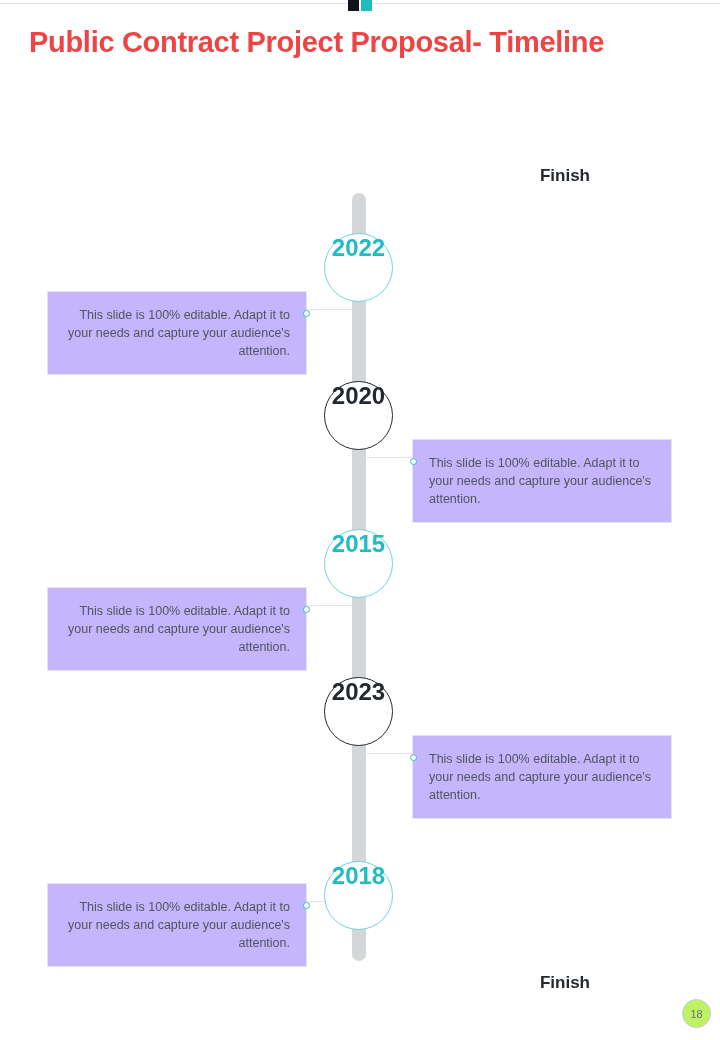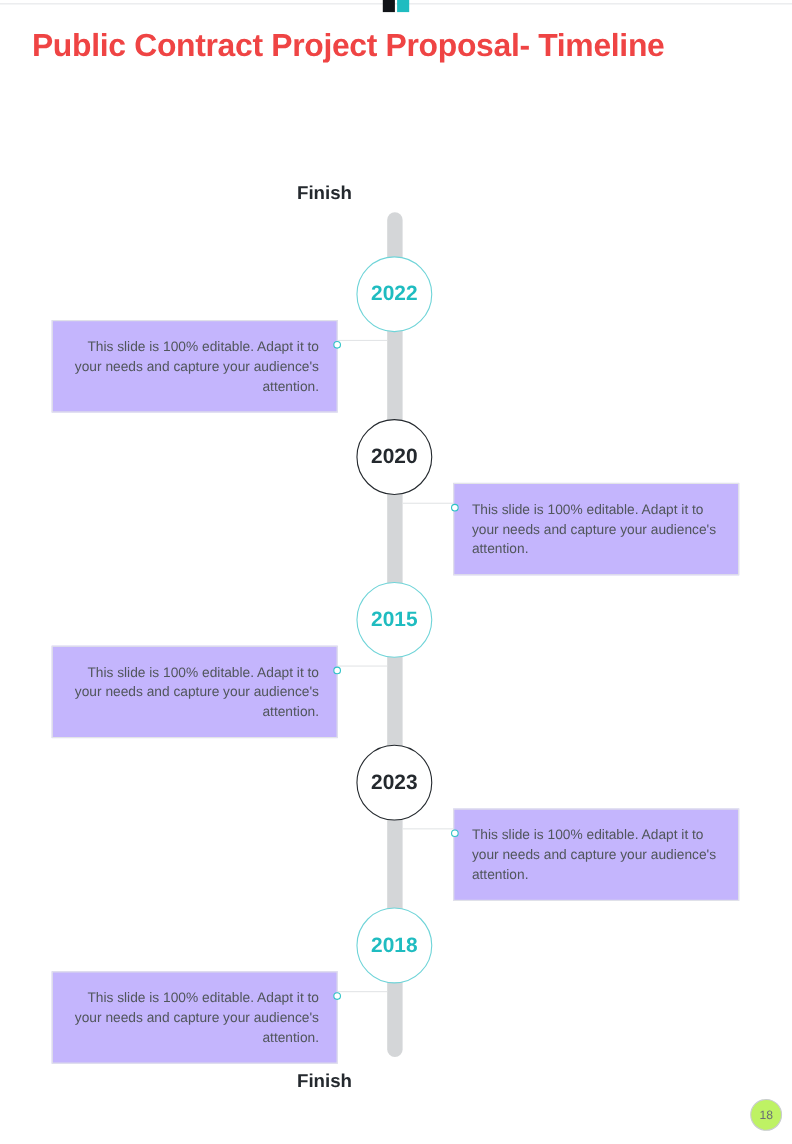--- a/index.html
+++ b/index.html
@@ -62,40 +62,40 @@
     width: 14px;
     height: 768px;
     background: #d4d6d8;
     border-radius: 7px;
   }
 
   .cap-label {
     position: absolute;
     left: 0;
     width: 590px;
-    text-align: center;
+    text-align: right;
     font-size: 17px;
     font-weight: bold;
     color: #24292e;
   }
   .cap-finish { top: 166px; }
   .cap-start  { top: 973px; }
 
   
   .node {
     position: absolute;
     left: 324px;
     width: 69px;
     height: 69px;
     border-radius: 50%;
     background: #ffffff;
     display: flex;
-    align-items: center;
+    align-items: flex-start;
     justify-content: center;
-    font-size: 19px;
+    font-size: 24px;
     font-weight: bold;
     box-sizing: border-box;
   }
   .node.dark {
     border: 1.6px solid #24292e;
     color: #24292e;
   }
   .node.accent {
     border: 1.6px solid #6fd4d8;
     color: #1FBCC0;
@@ -210,18 +210,18 @@
     </div>
     <div class="node dark" style="top: 381px;">
       <span>2020</span>
     </div>
     <div class="node accent" style="top: 529px;">
       <span>2015</span>
     </div>
     <div class="node dark" style="top: 677px;">
       <span>2023</span>
     </div>
-    <div class="node accent" style="top: 825px;">
+    <div class="node accent" style="top: 861px;">
       <span>2018</span>
     </div>
   </div>
 
 <div class="page-num">18</div>
 
 </body></html>

